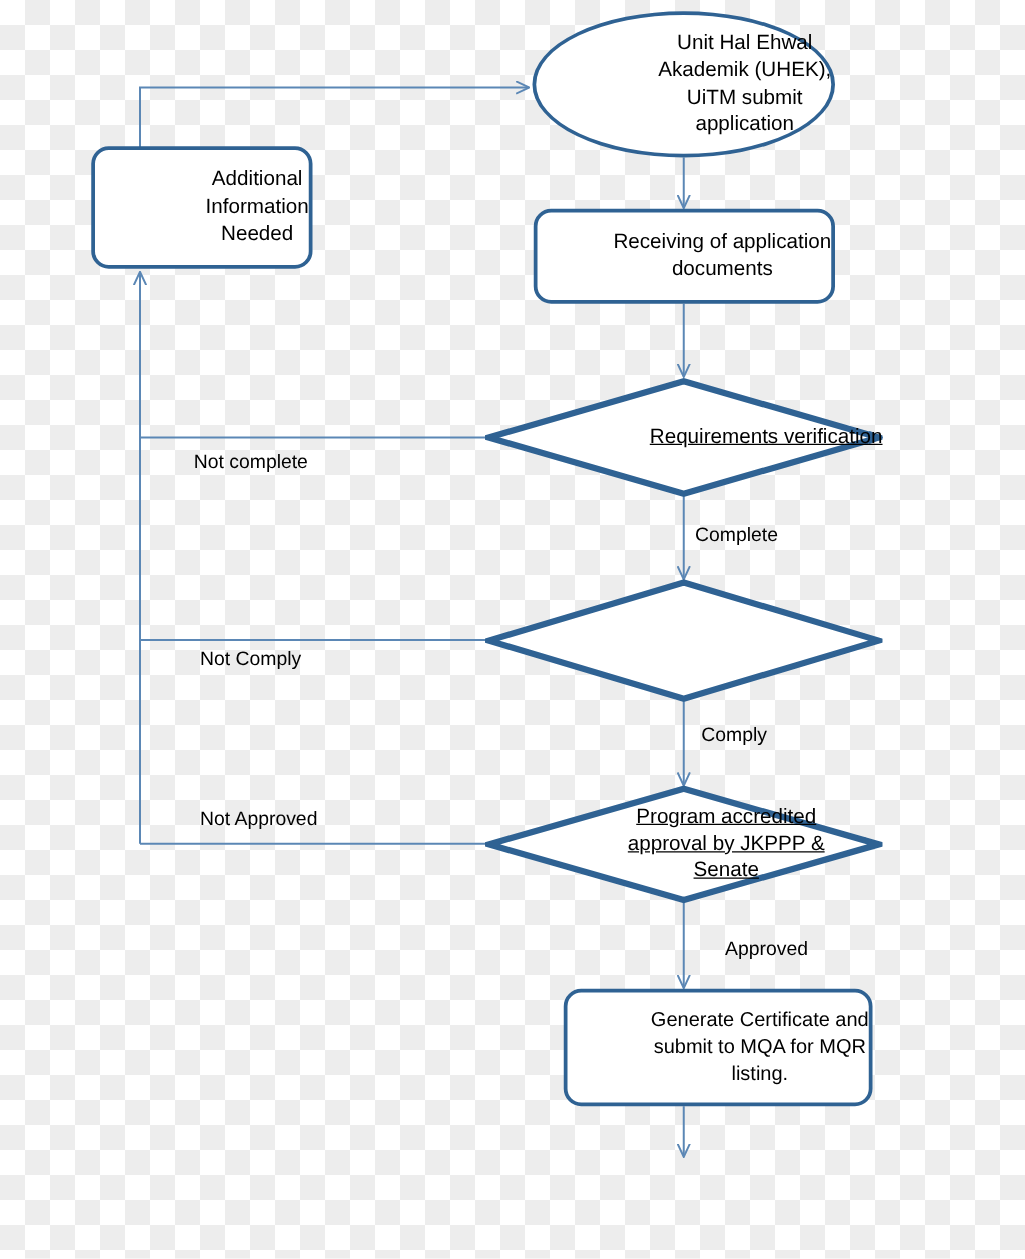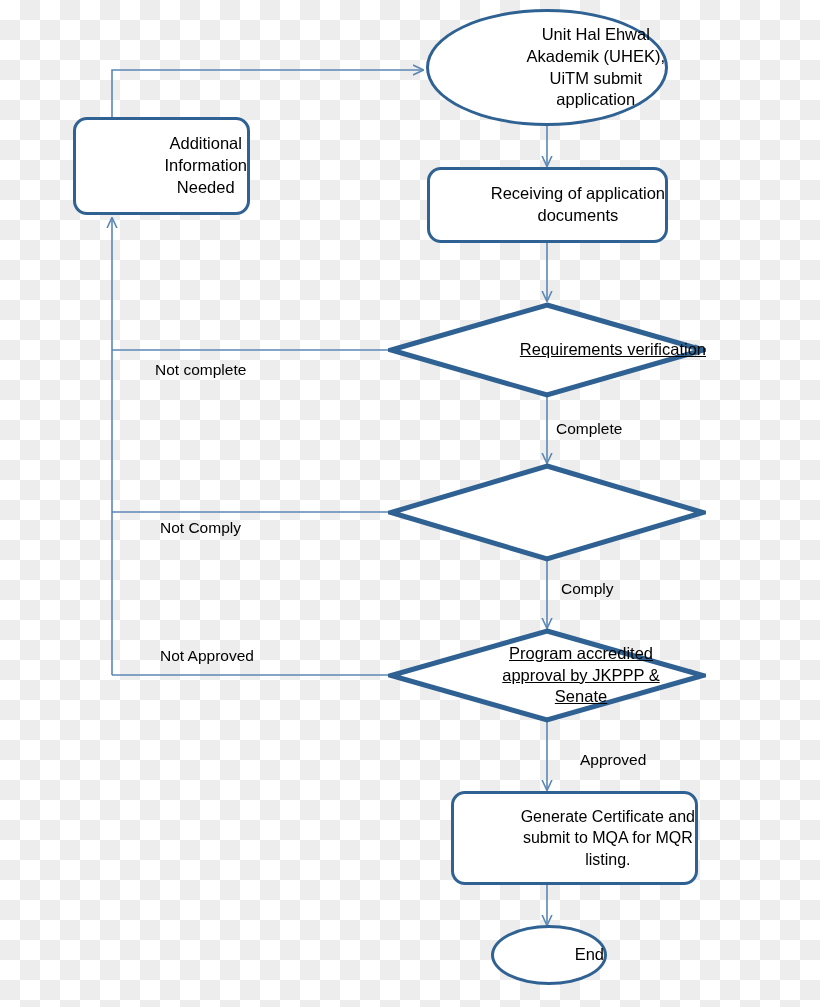--- a/index.html
+++ b/index.html
@@ -159,23 +159,20 @@
 approval by JKPPP &amp;
 Senate</span>
   </div>
 
   <div class="node process" style="left:427px; top:791px; width:247px; height:94px; font-size:16px;margin-left:24px;">
     <span class="label">Generate Certificate and
 submit to MQA for MQR
 listing.</span>
   </div>
 
-  <div class="node terminator" style="left:491px; top:925px; width:116px; height:60px; font-size:16.5px;">
-    <span class="label">End</span>
-  </div>
 
   <span class="edge-label" style="left:155px; top:361px;">Not complete</span>
   <span class="edge-label" style="left:160px; top:519px;">Not Comply</span>
   <span class="edge-label" style="left:160px; top:647px;">Not Approved</span>
   <span class="edge-label" style="left:556px; top:420px;">Complete</span>
   <span class="edge-label" style="left:561px; top:580px;">Comply</span>
   <span class="edge-label" style="left:556px; top:751px;margin-left:24px;">Approved</span>
 
 </div>
 

